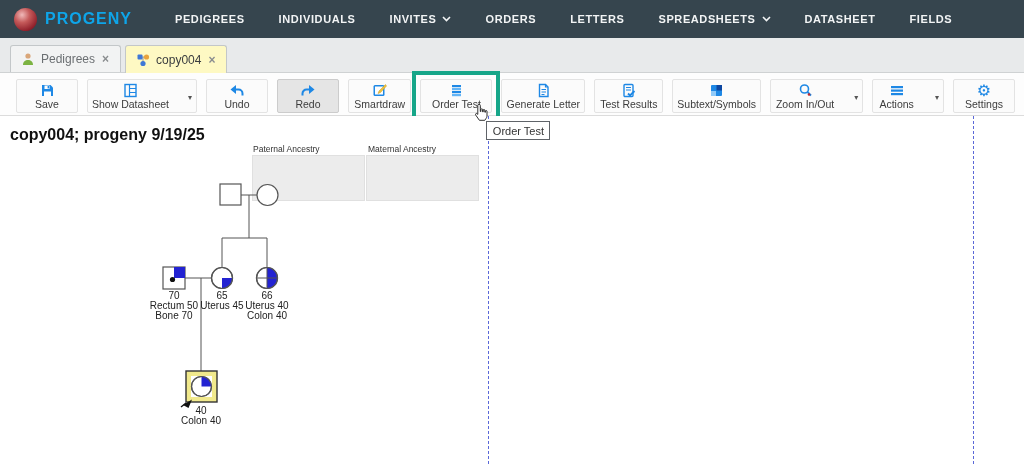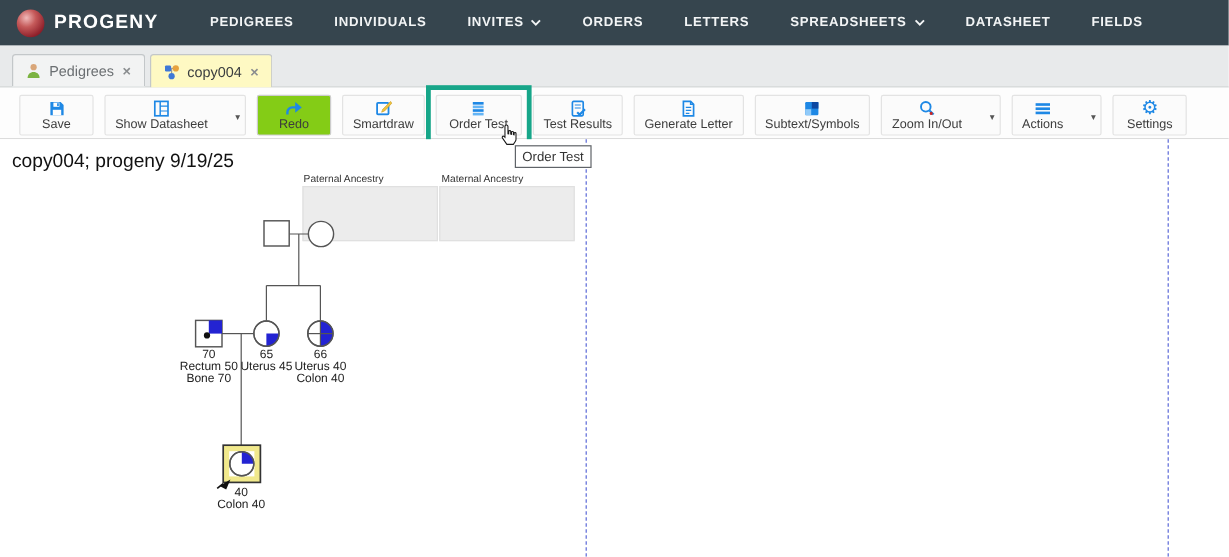--- a/index.html
+++ b/index.html
@@ -5,21 +5,21 @@
   * { margin:0; padding:0; box-sizing:border-box; }
   html,body { width:1024px; height:464px; overflow:hidden;
     font-family:"Liberation Sans", sans-serif; background:#fff; }
   body { position:relative; }
 
   
   .nav { height:38px; background:#36454e; display:flex; align-items:center; }
   .brand { display:flex; align-items:center; gap:8px; padding:0 14px; width:175px; }
   .logo-sphere { width:23px; height:23px; border-radius:50%;
     background:radial-gradient(circle at 35% 30%, #f0b9b9 0%, #c55a5a 35%, #8e1f2a 75%, #5d0f18 100%); }
-  .brand-text { color:#ffffff; font-weight:bold; font-size:16px; letter-spacing:1px; }
+  .brand-text { color:#0ea5e9; font-weight:bold; font-size:16px; letter-spacing:1px; }
   .nav-items { display:flex; align-items:center; gap:34px; }
   .nav-item { color:#f2f4f5; font-size:11px; font-weight:bold; letter-spacing:.6px;
     display:flex; align-items:center; gap:6px; cursor:pointer; white-space:nowrap; }
   .chev { width:9px; height:6px; display:inline-block; }
 
   
   .tabbar { height:35px; background:#e8eaeb; border-bottom:1px solid #cfd2d3;
     display:flex; align-items:flex-end; padding-left:10px; }
   .tab { height:27px; display:flex; align-items:center; gap:6px; padding:0 10px;
     border:1px solid #c3c7c9; border-bottom:none; border-radius:3px 3px 0 0;
@@ -30,39 +30,39 @@
   .ticon { width:14px; height:14px; display:inline-block; }
 
   
   .toolbar { height:43px; background:#fdfdfd; border-bottom:1px solid #dcdcdc;
     display:flex; align-items:flex-start; padding:6px 0 0 16px; position:relative; }
   .tbtn { position:relative; height:34px; min-width:62px; padding:3px 8px 2px;
     background:#fbfbfb; border:1px solid #e3e3e3; border-radius:2px; margin-right:9px;
     display:flex; flex-direction:column; align-items:center; justify-content:space-between;
     font-size:10.5px; color:#3c3c3c; cursor:pointer; white-space:nowrap; }
   .tbtn .icn { height:15px; display:flex; align-items:center; justify-content:center; }
-  .tbtn.pressed { background:#84cc16; border-color:#cccccc; }
+  .tbtn.pressed { background:#e5e5e5; border-color:#cccccc; }
   .tbtn.has-caret { padding-right:31px; }
   .caret { position:absolute; right:4px; top:13px; font-size:8px; color:#555; }
   .gear-glyph { font-size:16px; color:#1e88e5; line-height:15px; }
 
   
   .hl-wrap { border:4px solid #17a689; padding:4px; margin:-8px 1px 0 -8px; position:relative; }
   .hl-wrap .tbtn { margin-right:0; }
   .tooltip { position:absolute; left:70px; top:46px; width:64px; height:19px;
     background:#fff; border:1px solid #5f6368; font-size:11px; color:#333;
     display:flex; align-items:center; justify-content:center; z-index:30; white-space:nowrap; }
   .cursor { position:absolute; left:58px; top:28px; z-index:31; }
 
   
   .canvas { position:relative; height:348px; background:#fff; }
   .page-guide { position:absolute; top:0; bottom:0; width:0;
     border-left:1px dashed #5a68d8; }
   .pg-left { left:488px; } .pg-right { left:973px; }
-  .ped-title { position:absolute; left:10px; top:10px; font-size:16px; font-weight:normal; color:#111; }
+  .ped-title { position:absolute; left:10px; top:10px; font-size:16px; font-weight:bold; color:#111; }
   .anc-label { position:absolute; font-size:8.5px; color:#333; }
   .anc-box { position:absolute; top:39px; height:46px; background:#ececec; border:1px solid #e0e0e0; }
   .ped-svg { position:absolute; left:0; top:0; }
   .plabel { position:absolute; width:64px; text-align:center; font-size:10px;
     color:#222; line-height:10px; }
 </style>
 </head>
 <body>
 
 <div class="nav">
@@ -146,20 +146,29 @@
           <rect x="2" y="1.5" width="11" height="12" fill="none" stroke="#1e88e5" stroke-width="1.4"></rect>
           <line x1="6.5" y1="1.5" x2="6.5" y2="13.5" stroke="#1e88e5" stroke-width="1.2"></line>
           <line x1="6.5" y1="5.5" x2="13" y2="5.5" stroke="#1e88e5" stroke-width="1"></line>
           <line x1="6.5" y1="9.5" x2="13" y2="9.5" stroke="#1e88e5" stroke-width="1"></line>
         </svg>
       </span>
     <span>Show Datasheet</span>
     <span class="caret">▾</span>
   </div>
 
+  <div class="tbtn">
+    <span class="icn">
+        <svg width="16" height="15" viewBox="0 0 16 15">
+          <path d="M3.5 6.5h6a4 4 0 0 1 4 4v2" fill="none" stroke="#1e88e5" stroke-width="2"></path>
+          <polygon points="7,2 1.5,6.5 7,11" fill="#1e88e5"></polygon>
+        </svg>
+      </span>
+    <span>Undo</span>
+  </div>
 
   <div class="tbtn pressed">
     <span class="icn">
         <svg width="16" height="15" viewBox="0 0 16 15">
           <path d="M12.5 6.5h-6a4 4 0 0 0-4 4v2" fill="none" stroke="#1e88e5" stroke-width="2"></path>
           <polygon points="9,2 14.5,6.5 9,11" fill="#1e88e5"></polygon>
         </svg>
       </span>
     <span>Redo</span>
   </div>
@@ -194,40 +203,40 @@
     <div class="cursor">
       <svg width="15" height="19" viewBox="0 0 15 19">
           <path d="M5 1.2c.8 0 1.3.5 1.3 1.3v6l.6.1V6.3c0-.6 1.7-.6 1.7 0v2.5l.6.1V7c0-.6 1.6-.6 1.6 0v2.2l.6.1V8c0-.6 1.6-.6 1.6 0v5.2c0 .8-.5 1.6-1 2.3l-1.2 1.8H5.4l-3.5-5c-.8-1-.2-2.2.9-1.8l1 .9V2.5c0-.8.4-1.3 1.2-1.3z" fill="#fff" stroke="#1a1a1a" stroke-width=".9"></path>
         </svg>
     </div>
   </div>
 
   <div class="tbtn">
     <span class="icn">
         <svg width="15" height="15" viewBox="0 0 15 15">
-          <rect x="3" y="1.5" width="9" height="12" rx="1" fill="none" stroke="#1e88e5" stroke-width="1.4"></rect>
-          <line x1="5" y1="4.5" x2="10" y2="4.5" stroke="#1e88e5" stroke-width="1"></line>
-          <line x1="5" y1="7" x2="10" y2="7" stroke="#1e88e5" stroke-width="1"></line>
-          <polyline points="7,10.5 9,12.5 13.5,8" fill="none" stroke="#1e88e5" stroke-width="1.8"></polyline>
-        </svg>
-      </span>
-    <span>Test Results</span>
-  </div>
-
-  <div class="tbtn">
-    <span class="icn">
-        <svg width="15" height="15" viewBox="0 0 15 15">
           <path d="M3.5 1.5h6l2.5 2.5v9.5h-8.5z" fill="none" stroke="#1e88e5" stroke-width="1.4"></path>
           <polyline points="9.5,1.5 9.5,4 12,4" fill="none" stroke="#1e88e5" stroke-width="1.2"></polyline>
           <line x1="5.5" y1="6.5" x2="10" y2="6.5" stroke="#1e88e5" stroke-width="1"></line>
           <line x1="5.5" y1="9" x2="10" y2="9" stroke="#1e88e5" stroke-width="1"></line>
           <line x1="5.5" y1="11.5" x2="8.5" y2="11.5" stroke="#1e88e5" stroke-width="1"></line>
         </svg>
       </span>
     <span>Generate Letter</span>
+  </div>
+
+  <div class="tbtn">
+    <span class="icn">
+        <svg width="15" height="15" viewBox="0 0 15 15">
+          <rect x="3" y="1.5" width="9" height="12" rx="1" fill="none" stroke="#1e88e5" stroke-width="1.4"></rect>
+          <line x1="5" y1="4.5" x2="10" y2="4.5" stroke="#1e88e5" stroke-width="1"></line>
+          <line x1="5" y1="7" x2="10" y2="7" stroke="#1e88e5" stroke-width="1"></line>
+          <polyline points="7,10.5 9,12.5 13.5,8" fill="none" stroke="#1e88e5" stroke-width="1.8"></polyline>
+        </svg>
+      </span>
+    <span>Test Results</span>
   </div>
 
   <div class="tbtn">
     <span class="icn">
         <svg width="15" height="15" viewBox="0 0 15 15">
           <rect x="2" y="2" width="11" height="11" rx="1" fill="#1e88e5"></rect>
           <rect x="2" y="8" width="5" height="5" fill="#90caf9"></rect>
           <rect x="7.5" y="2" width="5.5" height="5.5" fill="#0d47a1"></rect>
         </svg>
       </span>

